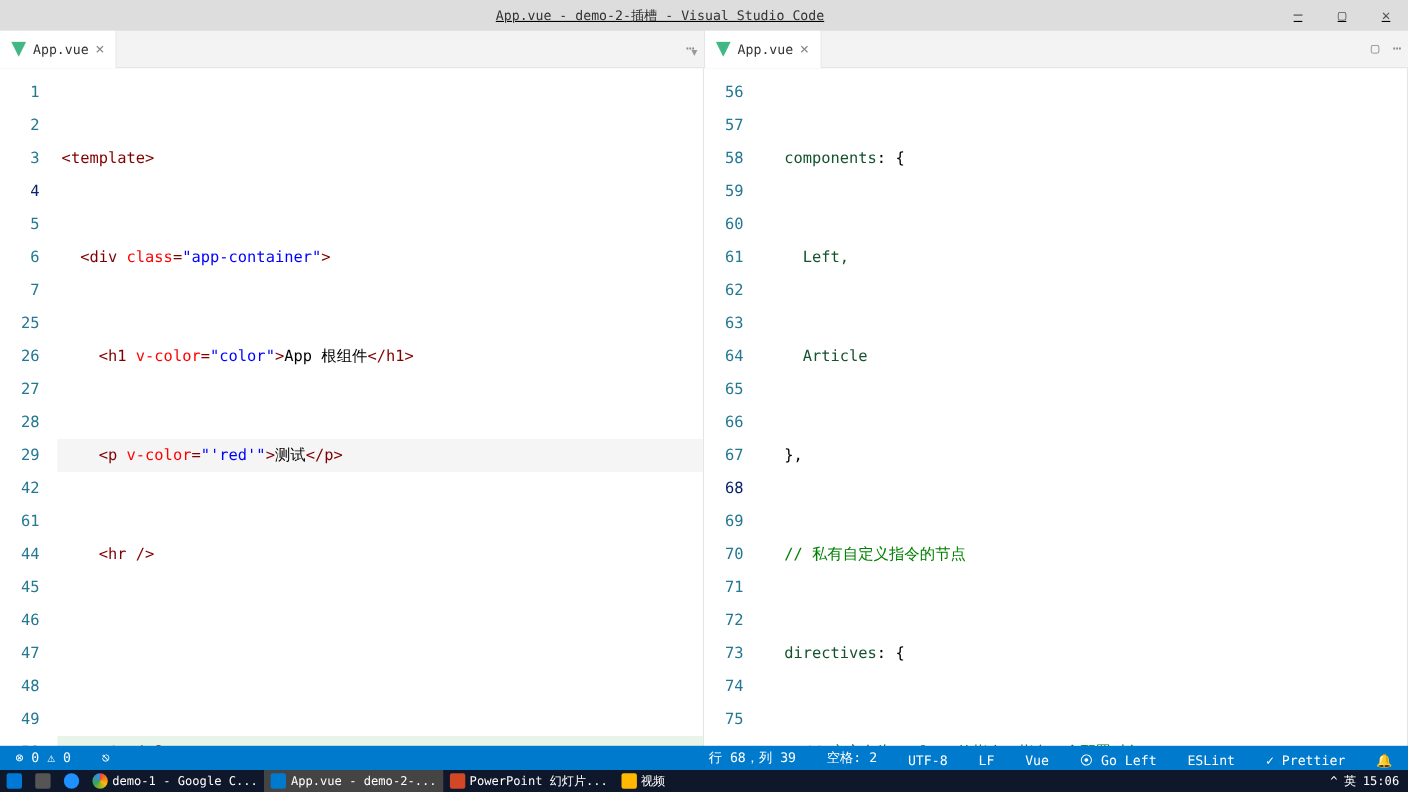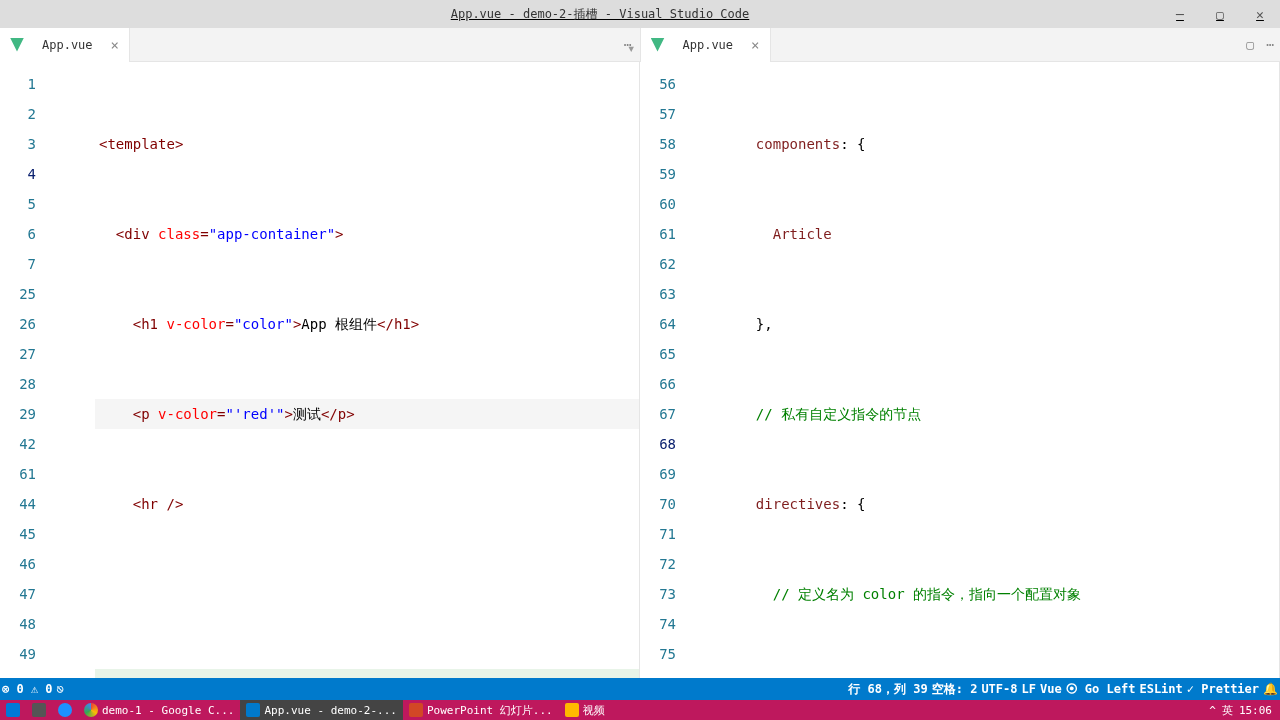--- a/index.html
+++ b/index.html
@@ -3,47 +3,47 @@
 <meta charset="utf-8">
 <style>
 * { margin: 0; padding: 0; box-sizing: border-box; }
 body { font-family: "Segoe UI", Consolas, monospace; font-size: 13px; background: #fff; width: 1280px; height: 720px; overflow: hidden; position: relative; }
 .titlebar { height: 28px; background: #ddd; display: flex; align-items: center; position: relative; text-decoration: underline; }
 .title-text { flex: 1; text-align: center; color: #333; font-size: 12px; }
 .win-controls { display: flex; }
 .win-btn { width: 40px; height: 28px; display: flex; align-items: center; justify-content: center; color: #555; cursor: pointer; }
 .tabbar { height: 34px; background: #f3f3f3; border-bottom: 1px solid #e5e5e5; display: flex; }
 .tab-group { display: flex; align-items: center; flex: 1; position: relative; }
-.tab { display: flex; align-items: center; padding: 0 10px; height: 34px; gap: 18px; background: #fff; border-right: 1px solid #e5e5e5; }
+.tab { display: flex; align-items: center; padding: 0 10px; height: 34px; gap: 6px; background: #fff; border-right: 1px solid #e5e5e5; }
 .tab-icon { width: 14px; height: 14px; background: #41b883; clip-path: polygon(50% 0, 100% 0, 50% 100%, 0 0); }
 .tab-name { font-size: 12px; color: #333; }
 .tab-close { color: #888; font-size: 14px; }
 .tab-more { margin-left: auto; padding: 0 8px; color: #888; }
 .editor-area { display: flex; height: 620px; }
 .pane { flex: 1; display: flex; overflow: hidden; border-right: 1px solid #e5e5e5; position: relative; }
 .gutter { width: 52px; text-align: right; color: #237893; padding-top: 7px; font-family: Consolas, monospace; font-size: 14px; line-height: 30px; }
 .gutter .ln { padding-right: 16px; position: relative; }
 .gutter .cur { color: #0b216f; font-weight: 500; }
-.code { flex: 1; padding-top: 7px; font-family: Consolas, "Microsoft YaHei", monospace; font-size: 14px; line-height: 30px; white-space: pre; color: #000; overflow: hidden; margin-left: 43px; }
+.code { flex: 1; padding-top: 7px; font-family: Consolas, "Microsoft YaHei", monospace; font-size: 14px; line-height: 30px; white-space: pre; color: #000; overflow: hidden; }
 .code .row { height: 30px; padding-left: 4px; }
 .hl-line { background: #f5f5f5; }
 .mod-line { background: #e8f4e8; }
 .t-tag { color: #800000; }
 .t-attr { color: #f00; }
 .t-str { color: #00f; }
 .t-punc { color: #800000; }
 .t-com { color: #008000; }
-.t-var { color: #7f1d1d; }
+.t-var { color: #14532d; }
 .t-dim { color: #bbb; }
 .breadcrumb-icon { position: absolute; right: 4px; top: 12px; color: #999; font-size: 14px; }
 .statusbar { height: 22px; background: #007acc; color: #fff; display: flex; align-items: center; font-size: 12px; position: absolute; bottom: 20px; left: 0; right: 0; }
 .sb-left { display: flex; align-items: center; }
-.sb-item { padding: 0 2px; display: flex; align-items: center; gap: 3px; font-weight: bold; }
-.sb-right { margin-left: auto; display: flex; align-items: center; }
-.taskbar { height: 20px; background: #be185d; display: flex; align-items: center; position: absolute; bottom: 0; left: 0; right: 0; }
+.sb-item { padding: 0 14px; display: flex; align-items: center; gap: 3px; }
+.sb-right { margin-left: auto; display: flex; align-items: flex-end; }
+.taskbar { height: 20px; background: #0f172a; display: flex; align-items: center; position: absolute; bottom: 0; left: 0; right: 0; }
 .tb-item { height: 20px; padding: 0 6px; display: flex; align-items: center; color: #fff; font-size: 11px; gap: 4px; }
 .tb-item.active { background: #444; }
 .tb-icon { width: 14px; height: 14px; border-radius: 2px; }
 .tb-right { margin-left: auto; display: flex; align-items: center; color: #fff; font-size: 11px; gap: 6px; padding-right: 8px; }
 </style>
 </head>
 <body>
 
 <div class="titlebar">
   <span style="width:40px"></span>
@@ -145,20 +145,21 @@
       <div class="ln">69</div>
       <div class="ln">70</div>
       <div class="ln">71</div>
       <div class="ln">72</div>
       <div class="ln">73</div>
       <div class="ln">74</div>
       <div class="ln">75</div>
     </div>
     <div class="code">
       <div class="row">  <span class="t-var">components</span>: {</div>
+      <div class="row">    <span class="t-var">Left,</span></div>
       <div class="row">    <span class="t-var">Article</span></div>
       <div class="row">  <span>},</span></div>
       <div class="row">  <span class="t-com">// 私有自定义指令的节点</span></div>
       <div class="row">  <span class="t-var">directives</span>: {</div>
       <div class="row">    <span class="t-com">// 定义名为 color 的指令，指向一个配置对象</span></div>
       
       
       
       
       

